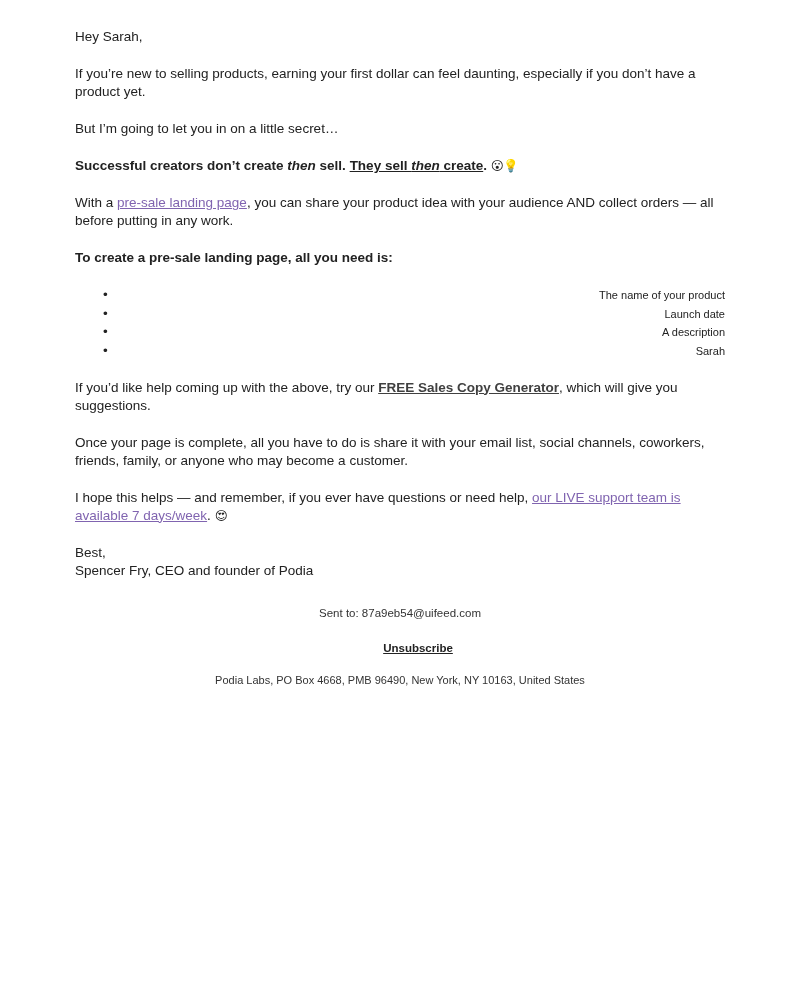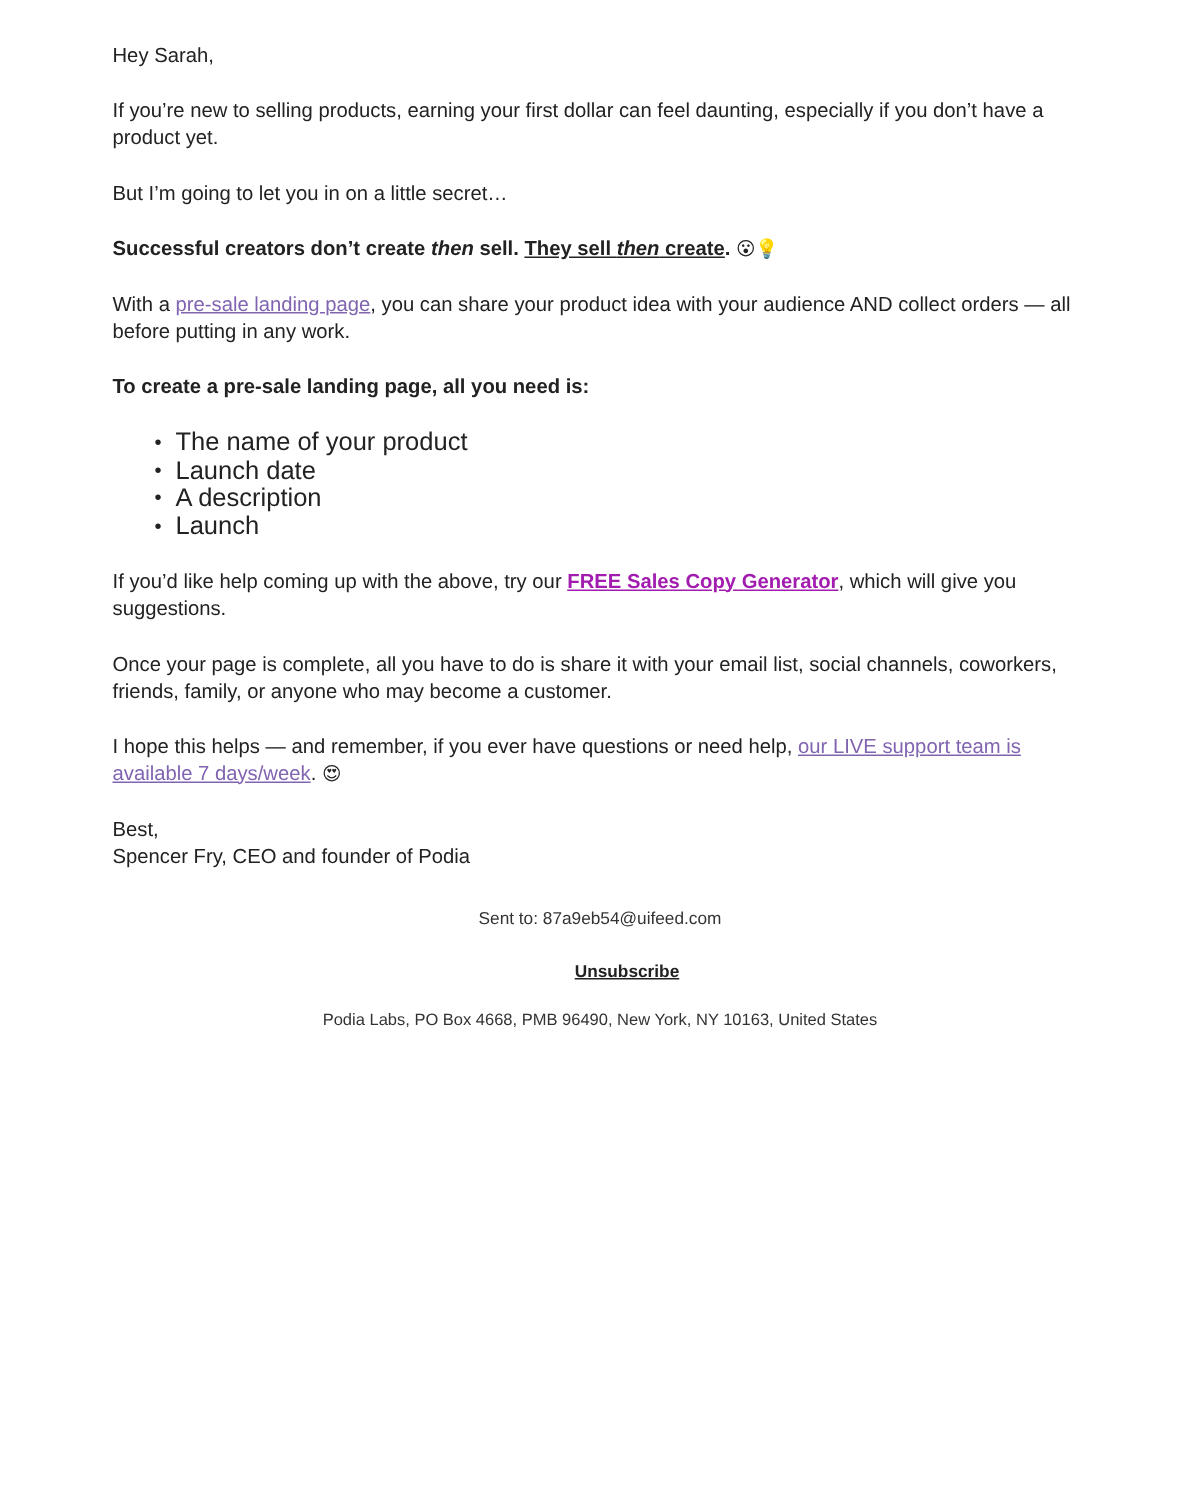--- a/index.html
+++ b/index.html
@@ -50,44 +50,45 @@
     text-decoration: underline;
   }
 
   a.link {
     color: #8064b0;
     text-decoration: underline;
     margin-top: 44px;
   }
 
   a.link-strong {
-    color: #a21caf;
+    color: #404040;
     font-weight: bold;
     text-decoration: underline;
   }
 
   .emoji {
     font-family: "DejaVu Sans", sans-serif;
     font-size: 12.5px;
     line-height: 1;
   }
 
   ul.bullets {
     margin: 0 0 19px 0;
     padding: 0 0 0 42px;
     list-style: none;
   }
 
   ul.bullets li {
     position: relative;
-    font-size: 17px;
+    font-size: 11px;
     line-height: 18px;
     color: #222222;
     margin: 0 0 0.5px 0;
     padding-left: 0;
+    text-align: right;
   }
 
   ul.bullets li::before {
     content: "\2022";
     position: absolute;
     left: -14px;
     top: 0;
     font-size: 13.5px;
     line-height: 18px;
     color: #222222;
@@ -150,21 +151,21 @@
     <p class="para bold-line"><span>Successful creators don’t create </span><span class="ital">then</span><span> sell. </span><span class="und"><span>They sell </span><span class="ital">then</span><span> create</span></span><span>.</span> <span class="emoji">😮</span><span class="emoji">💡</span></p>
 
     <p class="para"><span>With a </span><a class="link" href="#">pre-sale landing page</a><span>, you can share your product idea with your audience AND collect orders — all before putting in any work.</span></p>
 
     <p class="para bold-line">To create a pre-sale landing page, all you need is:</p>
 
     <ul class="bullets">
       <li>The name of your product</li>
       <li>Launch date</li>
       <li>A description</li>
-      <li>Launch</li>
+      <li>Sarah</li>
     </ul>
 
     <p class="para"><span>If you’d like help coming up with the above, try our </span><a class="link-strong" href="#">FREE Sales Copy Generator</a><span>, which will give you suggestions.</span></p>
 
     <p class="para">Once your page is complete, all you have to do is share it with your email list, social channels, coworkers, friends, family, or anyone who may become a customer.</p>
 
     <p class="para"><span>I hope this helps — and remember, if you ever have questions or need help, </span><a class="link" href="#">our LIVE support team is available 7 days/week</a><span>.</span> <span class="emoji">😍</span></p>
 
     <p class="sig-line">Best,</p>
     <p class="sig-line">Spencer Fry, CEO and founder of Podia</p>

